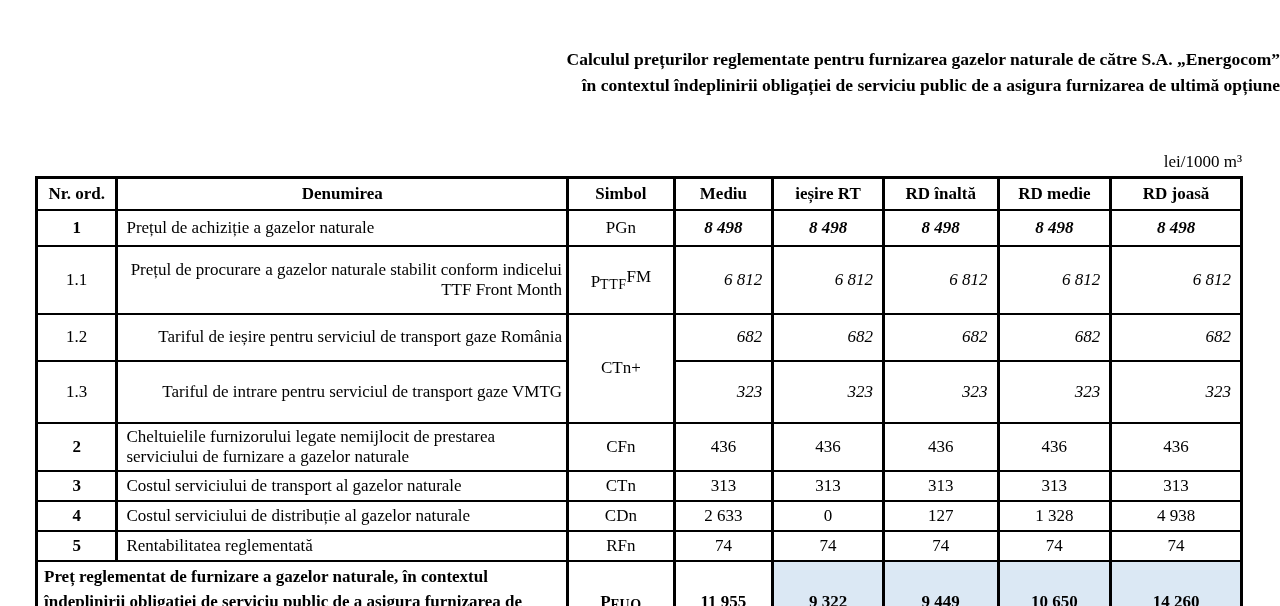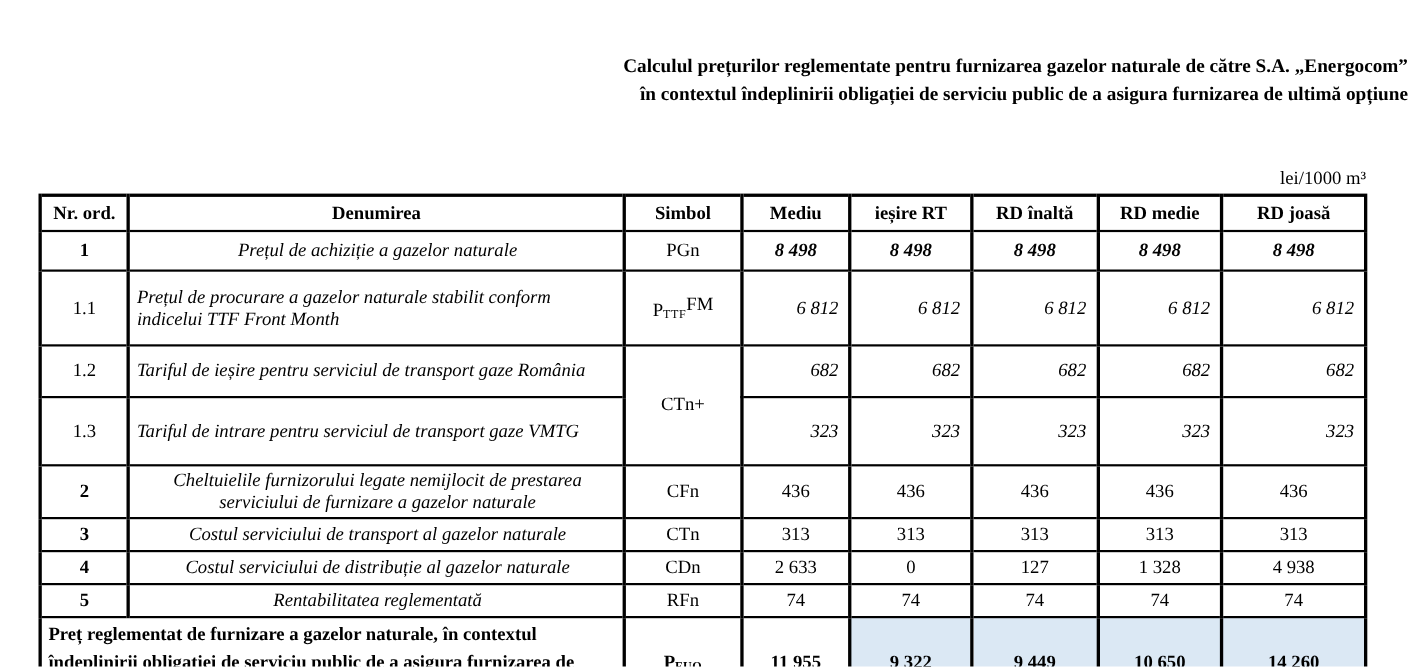--- a/index.html
+++ b/index.html
@@ -54,45 +54,44 @@
   tr.row-1-2   { height: 47px; }
   tr.row-1-3   { height: 62px; }
   tr.row-2     { height: 48px; }
   tr.row-3     { height: 30px; }
   tr.row-4     { height: 30px; }
   tr.row-5     { height: 30px; }
   tr.row-total { height: 84px; }
 
   td.nr   { text-align: center; }
   td.nr.b { font-weight: bold; }
-  td.name { text-align: center; padding-left: 8px; font-style: italic; }
+  td.name { text-align: left; padding-left: 8px; }
   td.name-it {
-    font-style: italic;
-    text-align: left;
-    padding-right: 22px;
+    text-align: right;
+    padding-right: 4px;
   }
   td.sym { text-align: center; }
   td.val { text-align: center; }
   td.val-b { text-align: center; font-weight: bold; font-style: italic; }
   td.val-it {
     font-style: italic;
     text-align: right;
     padding-right: 9px;
   }
   td.total-name {
     font-weight: bold;
     text-align: left;
     padding-left: 6px;
     line-height: 1.45;
   }
   td.total-val { text-align: center; font-weight: bold; }
   td.hl { background: #dbe8f4; }
 
   sub.sym-sub {
-    font-size: 11px;
+    font-size: 14px;
     vertical-align: -2px;
     letter-spacing: 0.5px;
   }
   sup.sym-sup { font-size: 17px; vertical-align: 5px; }
   .sym-bold { font-weight: bold; }
 </style>
 </head>
 <body>
 
 <div class="page">

